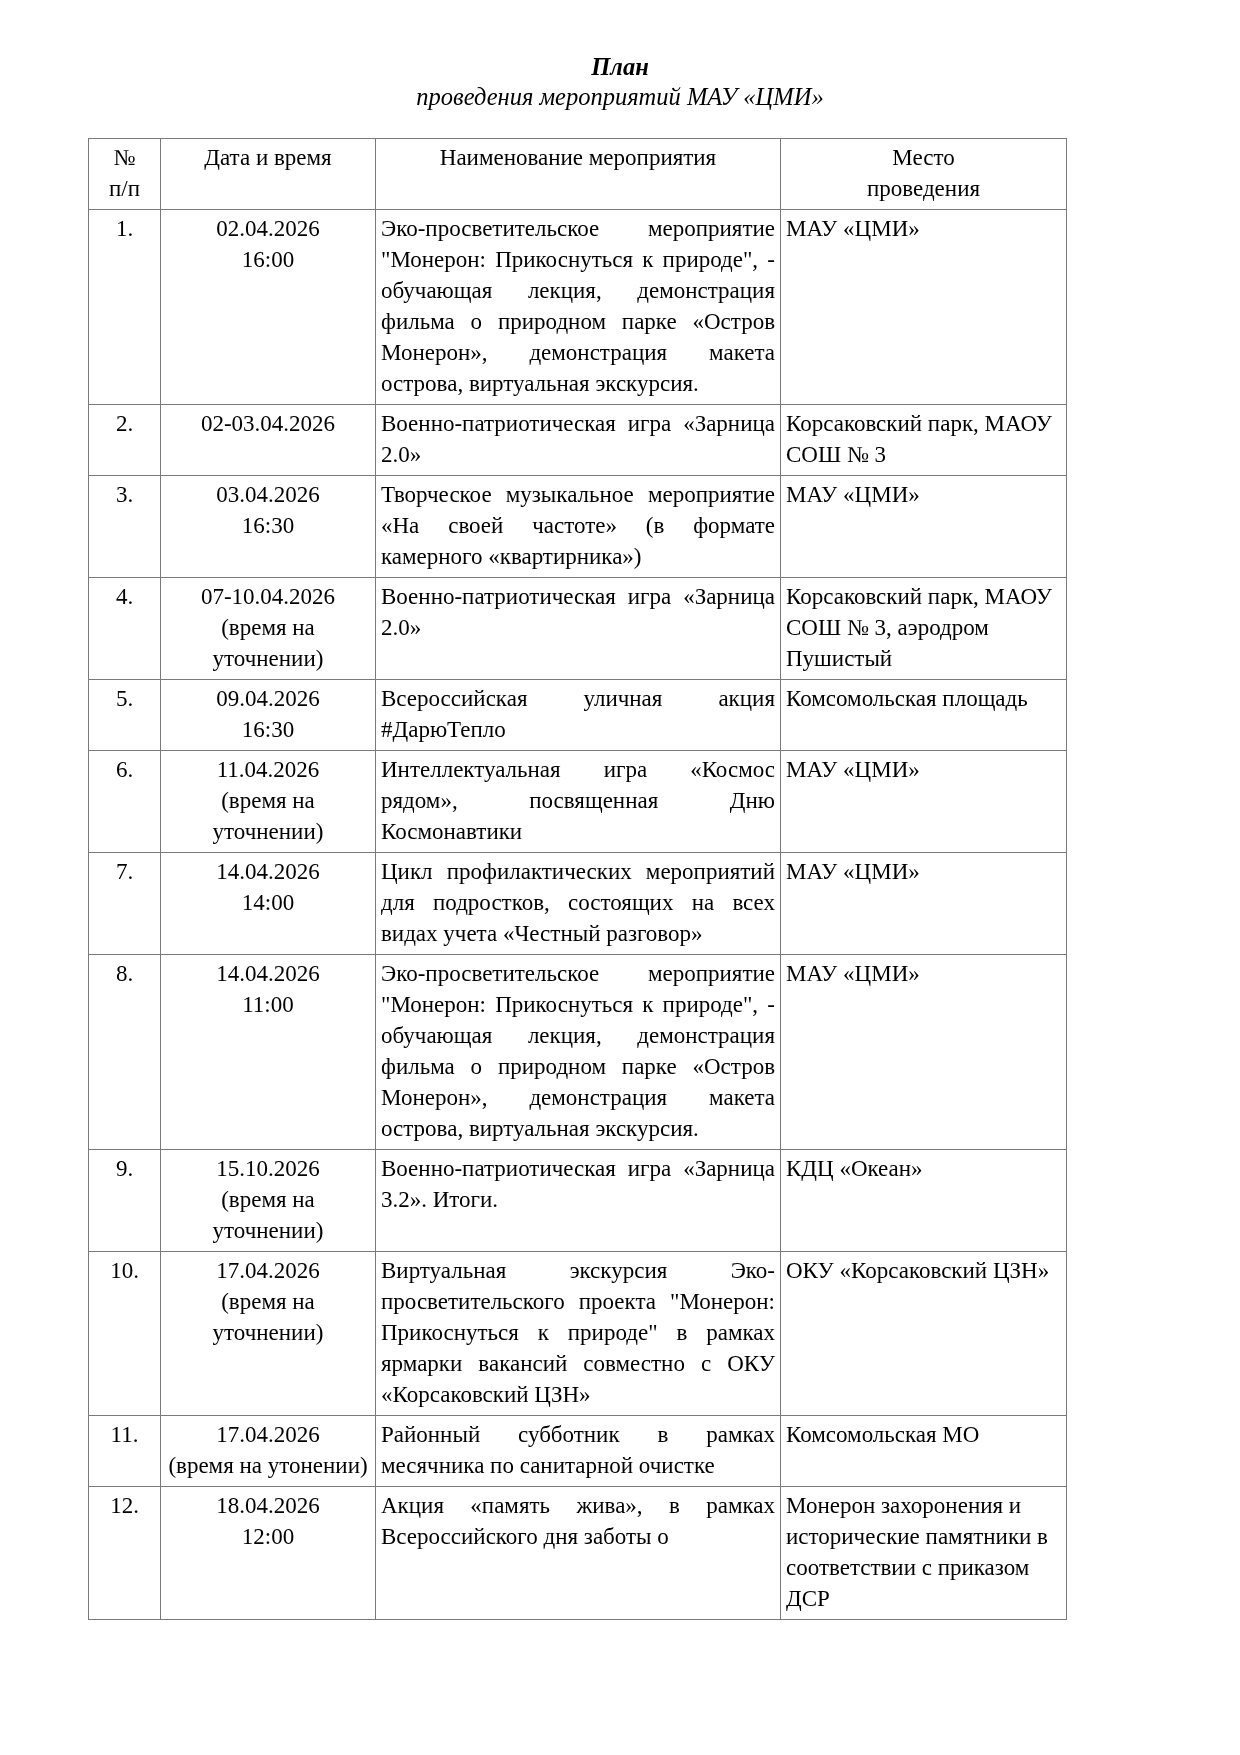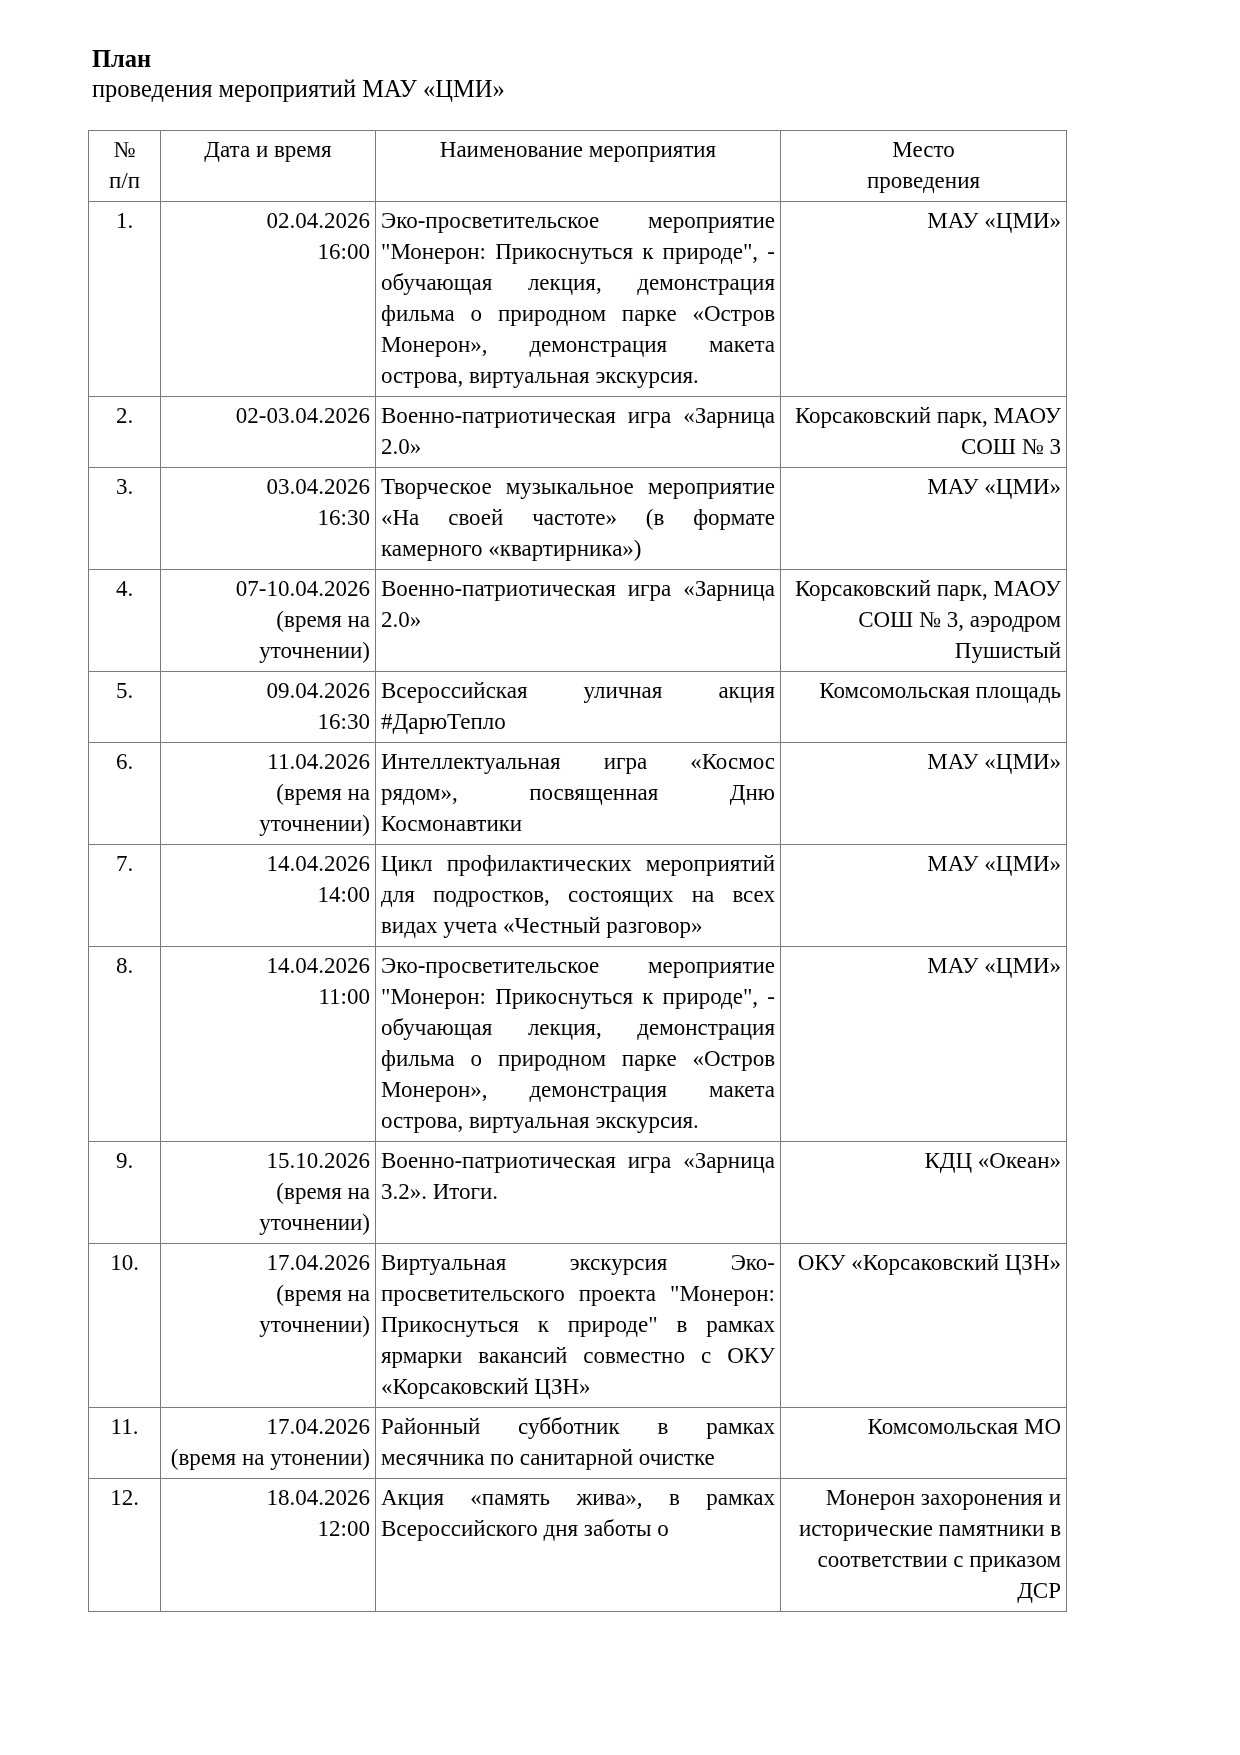--- a/index.html
+++ b/index.html
@@ -15,24 +15,25 @@
     overflow: hidden;
   }
   .page {
     width: 1240px;
     height: 1755px;
     box-sizing: border-box;
     padding: 40px 88px 0 88px;
     position: relative;
   }
   .doc-title {
-    text-align: left;
+    text-align: center;
     font-size: 24.5px;
     line-height: 30px;
-    margin: 4px;
+    margin: 12px;
+    font-style: italic;
   }
   .doc-title .line-bold {
     font-weight: bold;
     display: block;
   }
   .doc-title .line {
     display: block;
     font-weight: normal;
   }
   table.plan {
@@ -58,29 +59,29 @@
     text-align: center;
     vertical-align: top;
   }
   .hdr-num {
     line-height: 30px;
   }
   td.num {
     text-align: center;
   }
   td.date {
-    text-align: right;
+    text-align: center;
   }
   td.name {
     text-align: justify;
     text-align-last: left;
     hyphens: none;
   }
   td.place {
-    text-align: right;
+    text-align: left;
   }
   .sp-date { display: block; }
   .sp-line { display: block; }
 </style>
 </head>
 <body>
 
 <div class="page">
 
   <div class="doc-title">

